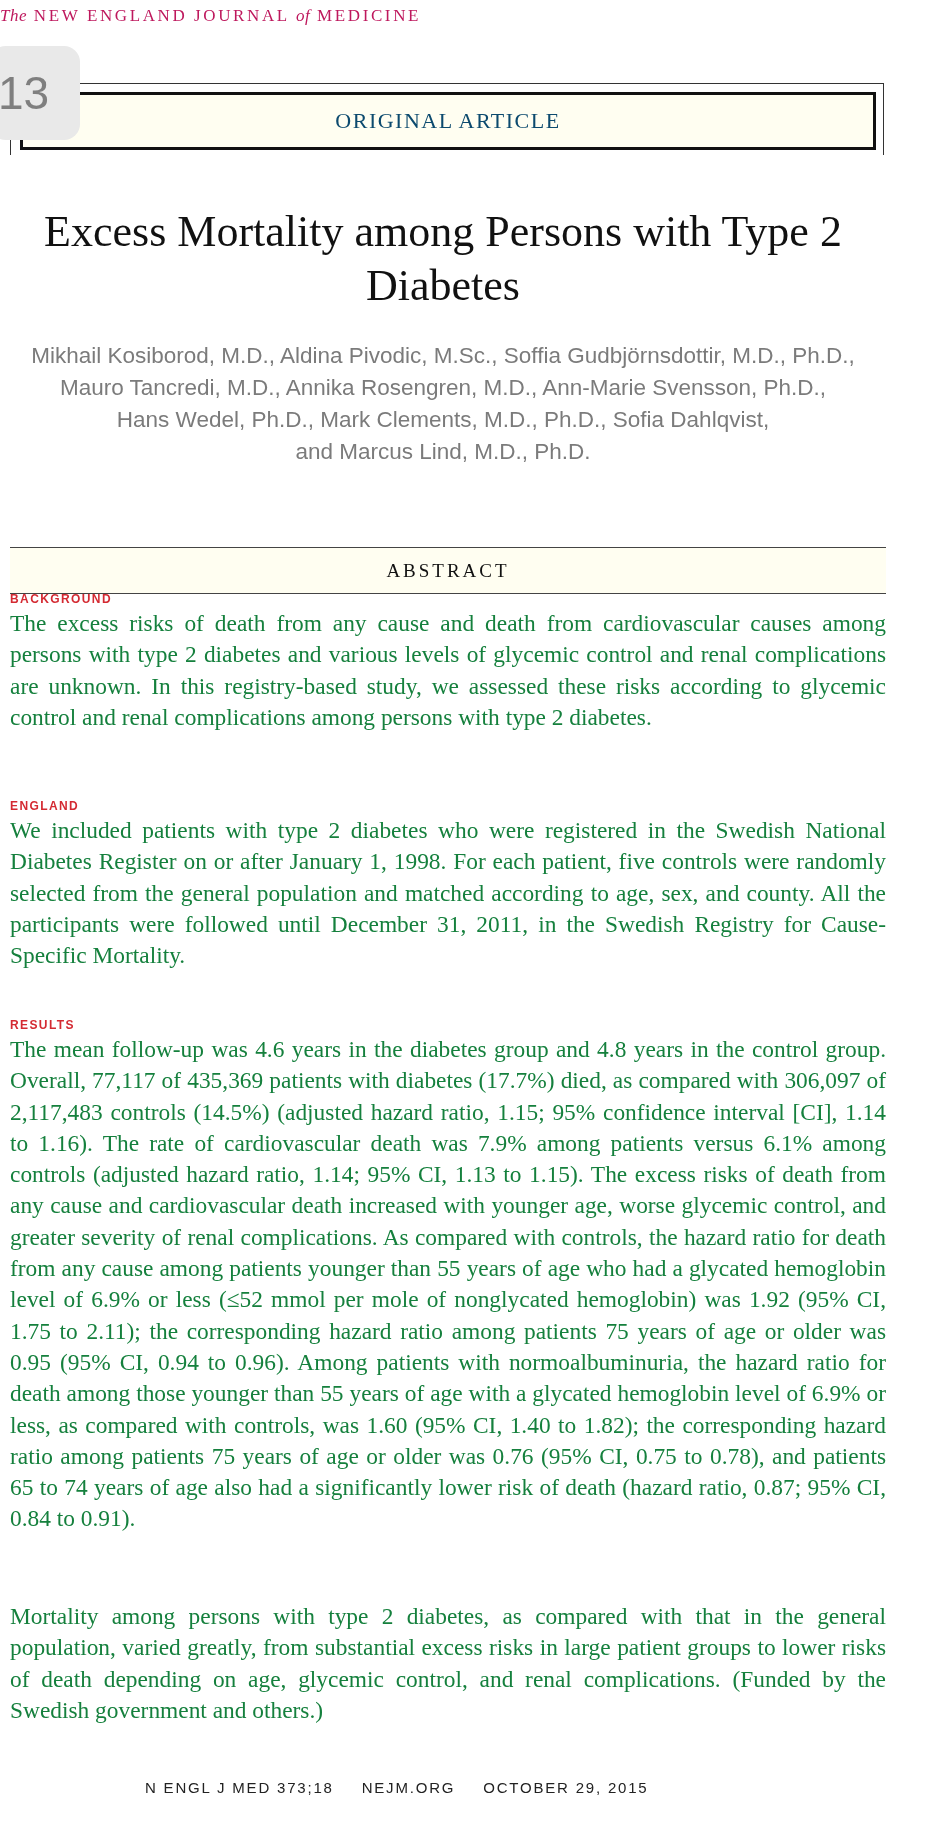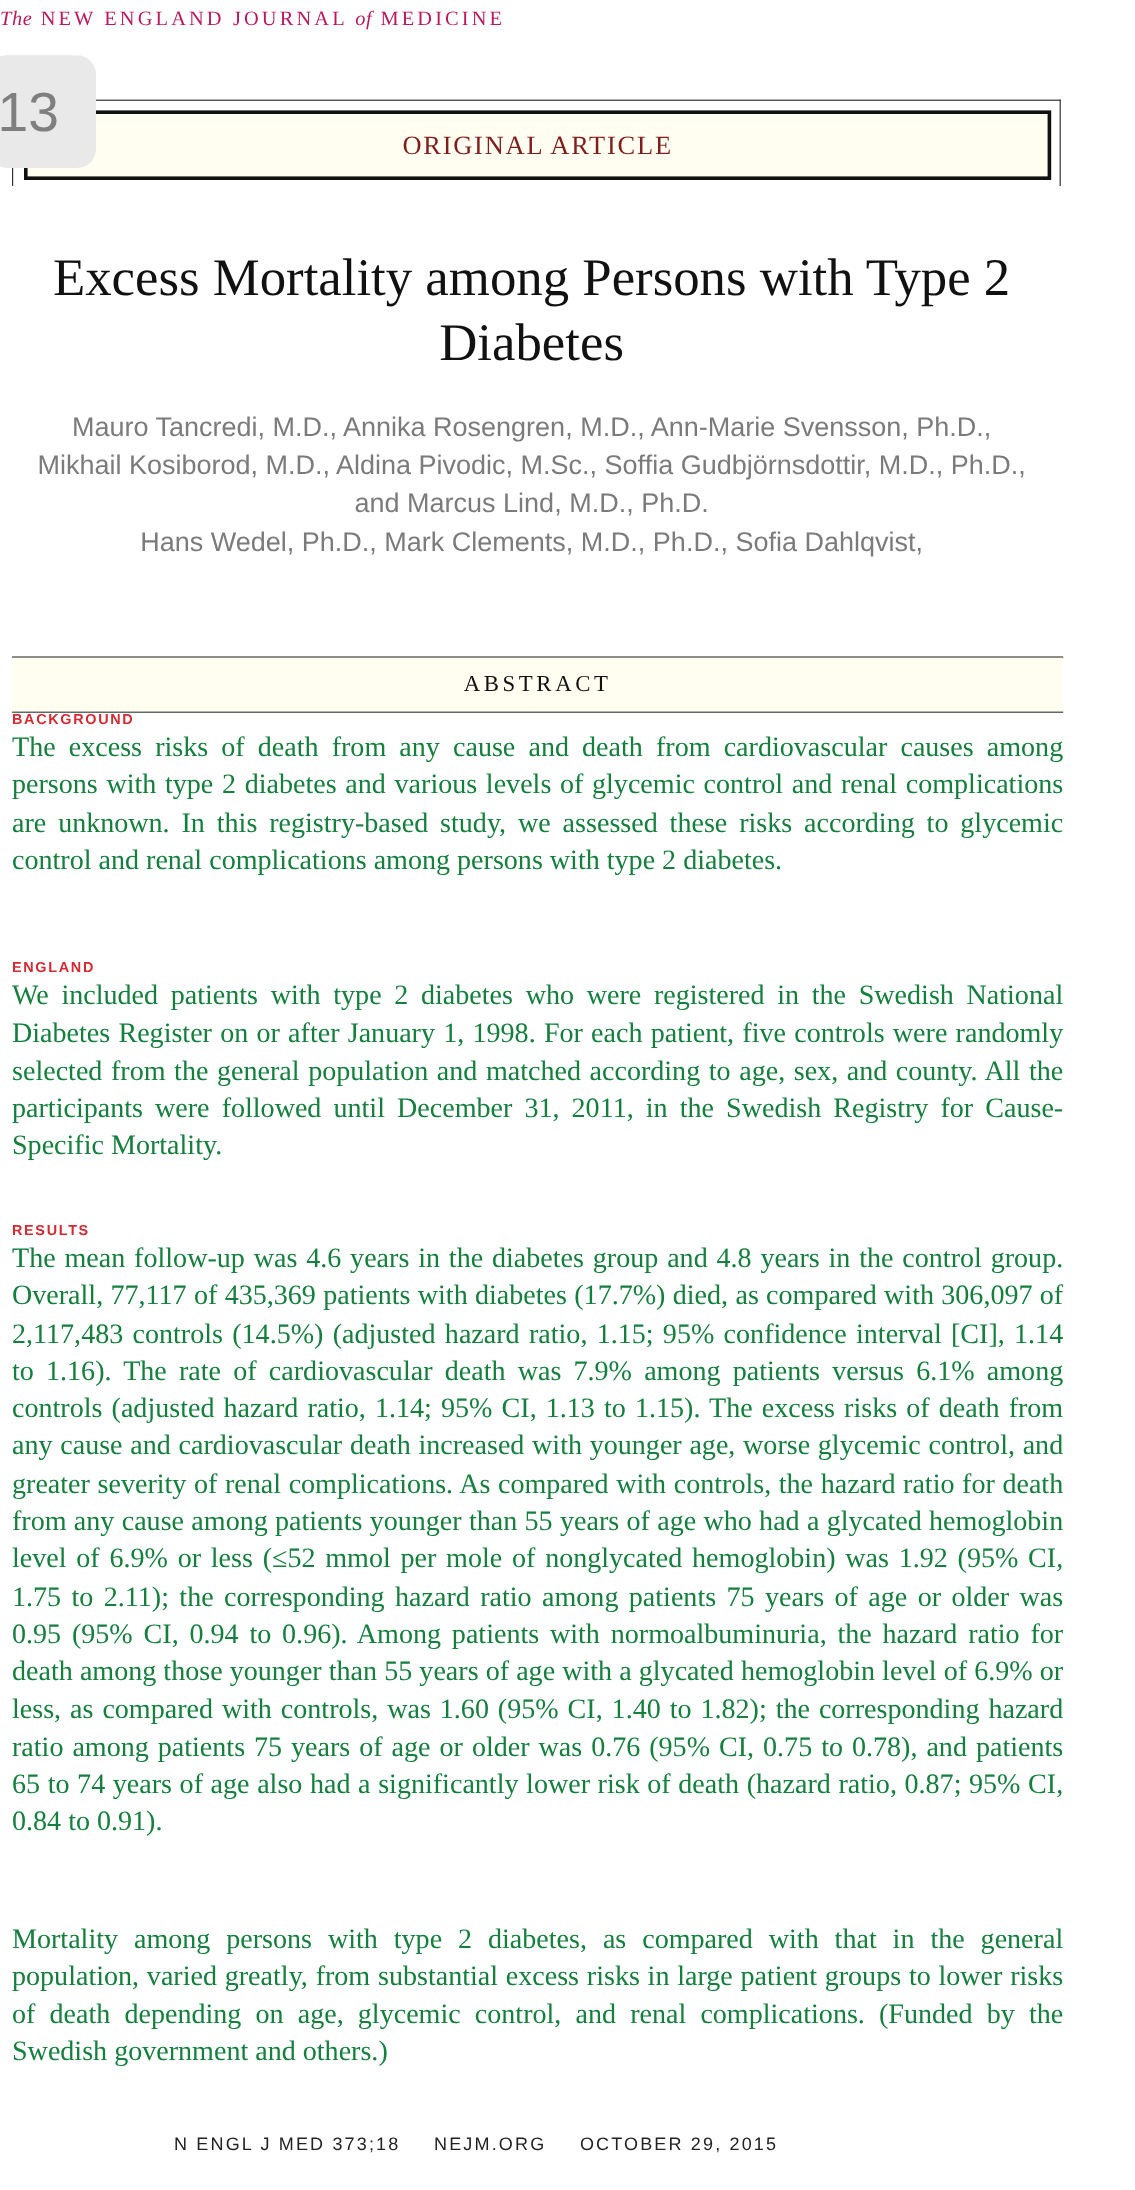--- a/index.html
+++ b/index.html
@@ -1,21 +1,21 @@
 <!DOCTYPE html>
 <html><head>
 <meta charset="utf-8">
 <style>
   html, body { margin: 0; padding: 0; background: #ffffff; }
   body { width: 946px; height: 1825px; position: relative; overflow: hidden; font-family: "Liberation Serif", "DejaVu Serif", serif; color: #111; }
   .journal { position: absolute; top: 6px; left: 0; width: 890px; color: #be185d; font-size: 17px; letter-spacing: 2.6px; }
   .journal i { letter-spacing: 0.5px; }
   .page-badge { position: absolute; left: -10px; top: 46px; width: 90px; height: 94px; background: #e9e9e9; border-radius: 16px; color: #7f7f7f; font-family: "Liberation Sans", "DejaVu Sans", sans-serif; font-size: 46px; line-height: 94px; text-align: left; padding-left: 8px; box-sizing: border-box; z-index: 3; }
   .banner-outer { position: absolute; left: 10px; top: 83px; width: 874px; height: 72px; border-top: 1.5px solid #333; border-left: 1.5px solid #333; border-right: 1.5px solid #333; box-sizing: border-box; }
-  .banner { position: absolute; left: 20px; top: 92px; width: 856px; height: 58px; background: #fffef1; border: 3px solid #111; box-sizing: border-box; text-align: center; color: #7f1d1d; font-size: 22px; letter-spacing: 1.5px; line-height: 52px; }
+  .banner { position: absolute; left: 20px; top: 92px; width: 856px; height: 58px; background: #fffef1; border: 3px solid #111; box-sizing: border-box; text-align: center; color: #0c4a6e; font-size: 22px; letter-spacing: 1.5px; line-height: 52px; }
   .title { position: absolute; top: 205px; left: 0; width: 886px; text-align: center; font-size: 44px; line-height: 54px; color: #111; }
   .authors { position: absolute; top: 340px; left: 0; width: 886px; text-align: center; font-family: "Liberation Sans", "DejaVu Sans", sans-serif; font-size: 22.5px; line-height: 32px; color: #7b7b7b; }
   .abstract-bar { position: absolute; top: 515px; left: 10px; width: 876px; height: 45px; background: #fffef1; border-top: 1.5px solid #444; border-bottom: 1.5px solid #444; text-align: center; font-size: 19px; letter-spacing: 3px; line-height: 45px; color: #111; margin-top: 32px; }
   .section { position: absolute; left: 10px; width: 876px; }
   .sec-head { font-family: "Liberation Sans", "DejaVu Sans", sans-serif; font-weight: bold; color: #d42a32; font-size: 12px; letter-spacing: 1.4px; margin: 0 0 2px 0; }
   .sec-body { font-size: 23.4px; line-height: 31.3px; text-align: justify; text-align-last: left; color: #15803d; margin: 0; hyphens: manual; }
   .footer { position: absolute; top: 1779px; left: 145px; font-family: "Liberation Sans", "DejaVu Sans", sans-serif; font-size: 15px; letter-spacing: 1.8px; color: #222; }
   .footer span { margin-right: 22px; }
 </style>
 </head>
@@ -29,24 +29,24 @@
 </div>
 
 <div class="page-badge">13</div>
 
 <div class="banner-outer"></div>
 <div class="banner">ORIGINAL ARTICLE</div>
 
 <h1 class="title" style="margin:0;font-weight:normal;">Excess Mortality among Persons with Type 2 Diabetes</h1>
 
 <div class="authors">
+  <div>Mikhail Kosiborod, M.D., Aldina Pivodic, M.Sc., Soffia Gudbjörnsdottir, M.D., Ph.D.,</div>
   <div>Mauro Tancredi, M.D., Annika Rosengren, M.D., Ann-Marie Svensson, Ph.D.,</div>
-  <div>Mikhail Kosiborod, M.D., Aldina Pivodic, M.Sc., Soffia Gudbjörnsdottir, M.D., Ph.D.,</div>
+  <div>Hans Wedel, Ph.D., Mark Clements, M.D., Ph.D., Sofia Dahlqvist,</div>
   <div>and Marcus Lind, M.D., Ph.D.</div>
-  <div>Hans Wedel, Ph.D., Mark Clements, M.D., Ph.D., Sofia Dahlqvist,</div>
 </div>
 
 <div class="abstract-bar">ABSTRACT</div>
 
 <div class="section" style="top:592px;">
   <div class="sec-head">BACKGROUND</div>
   <p class="sec-body">The excess risks of death from any cause and death from cardiovascular causes among persons with type 2 diabetes and various levels of glycemic control and renal complications are unknown. In this registry-based study, we assessed these risks according to glycemic control and renal complications among persons with type 2 diabetes.</p>
 </div>
 
 <div class="section" style="top:799px;">

